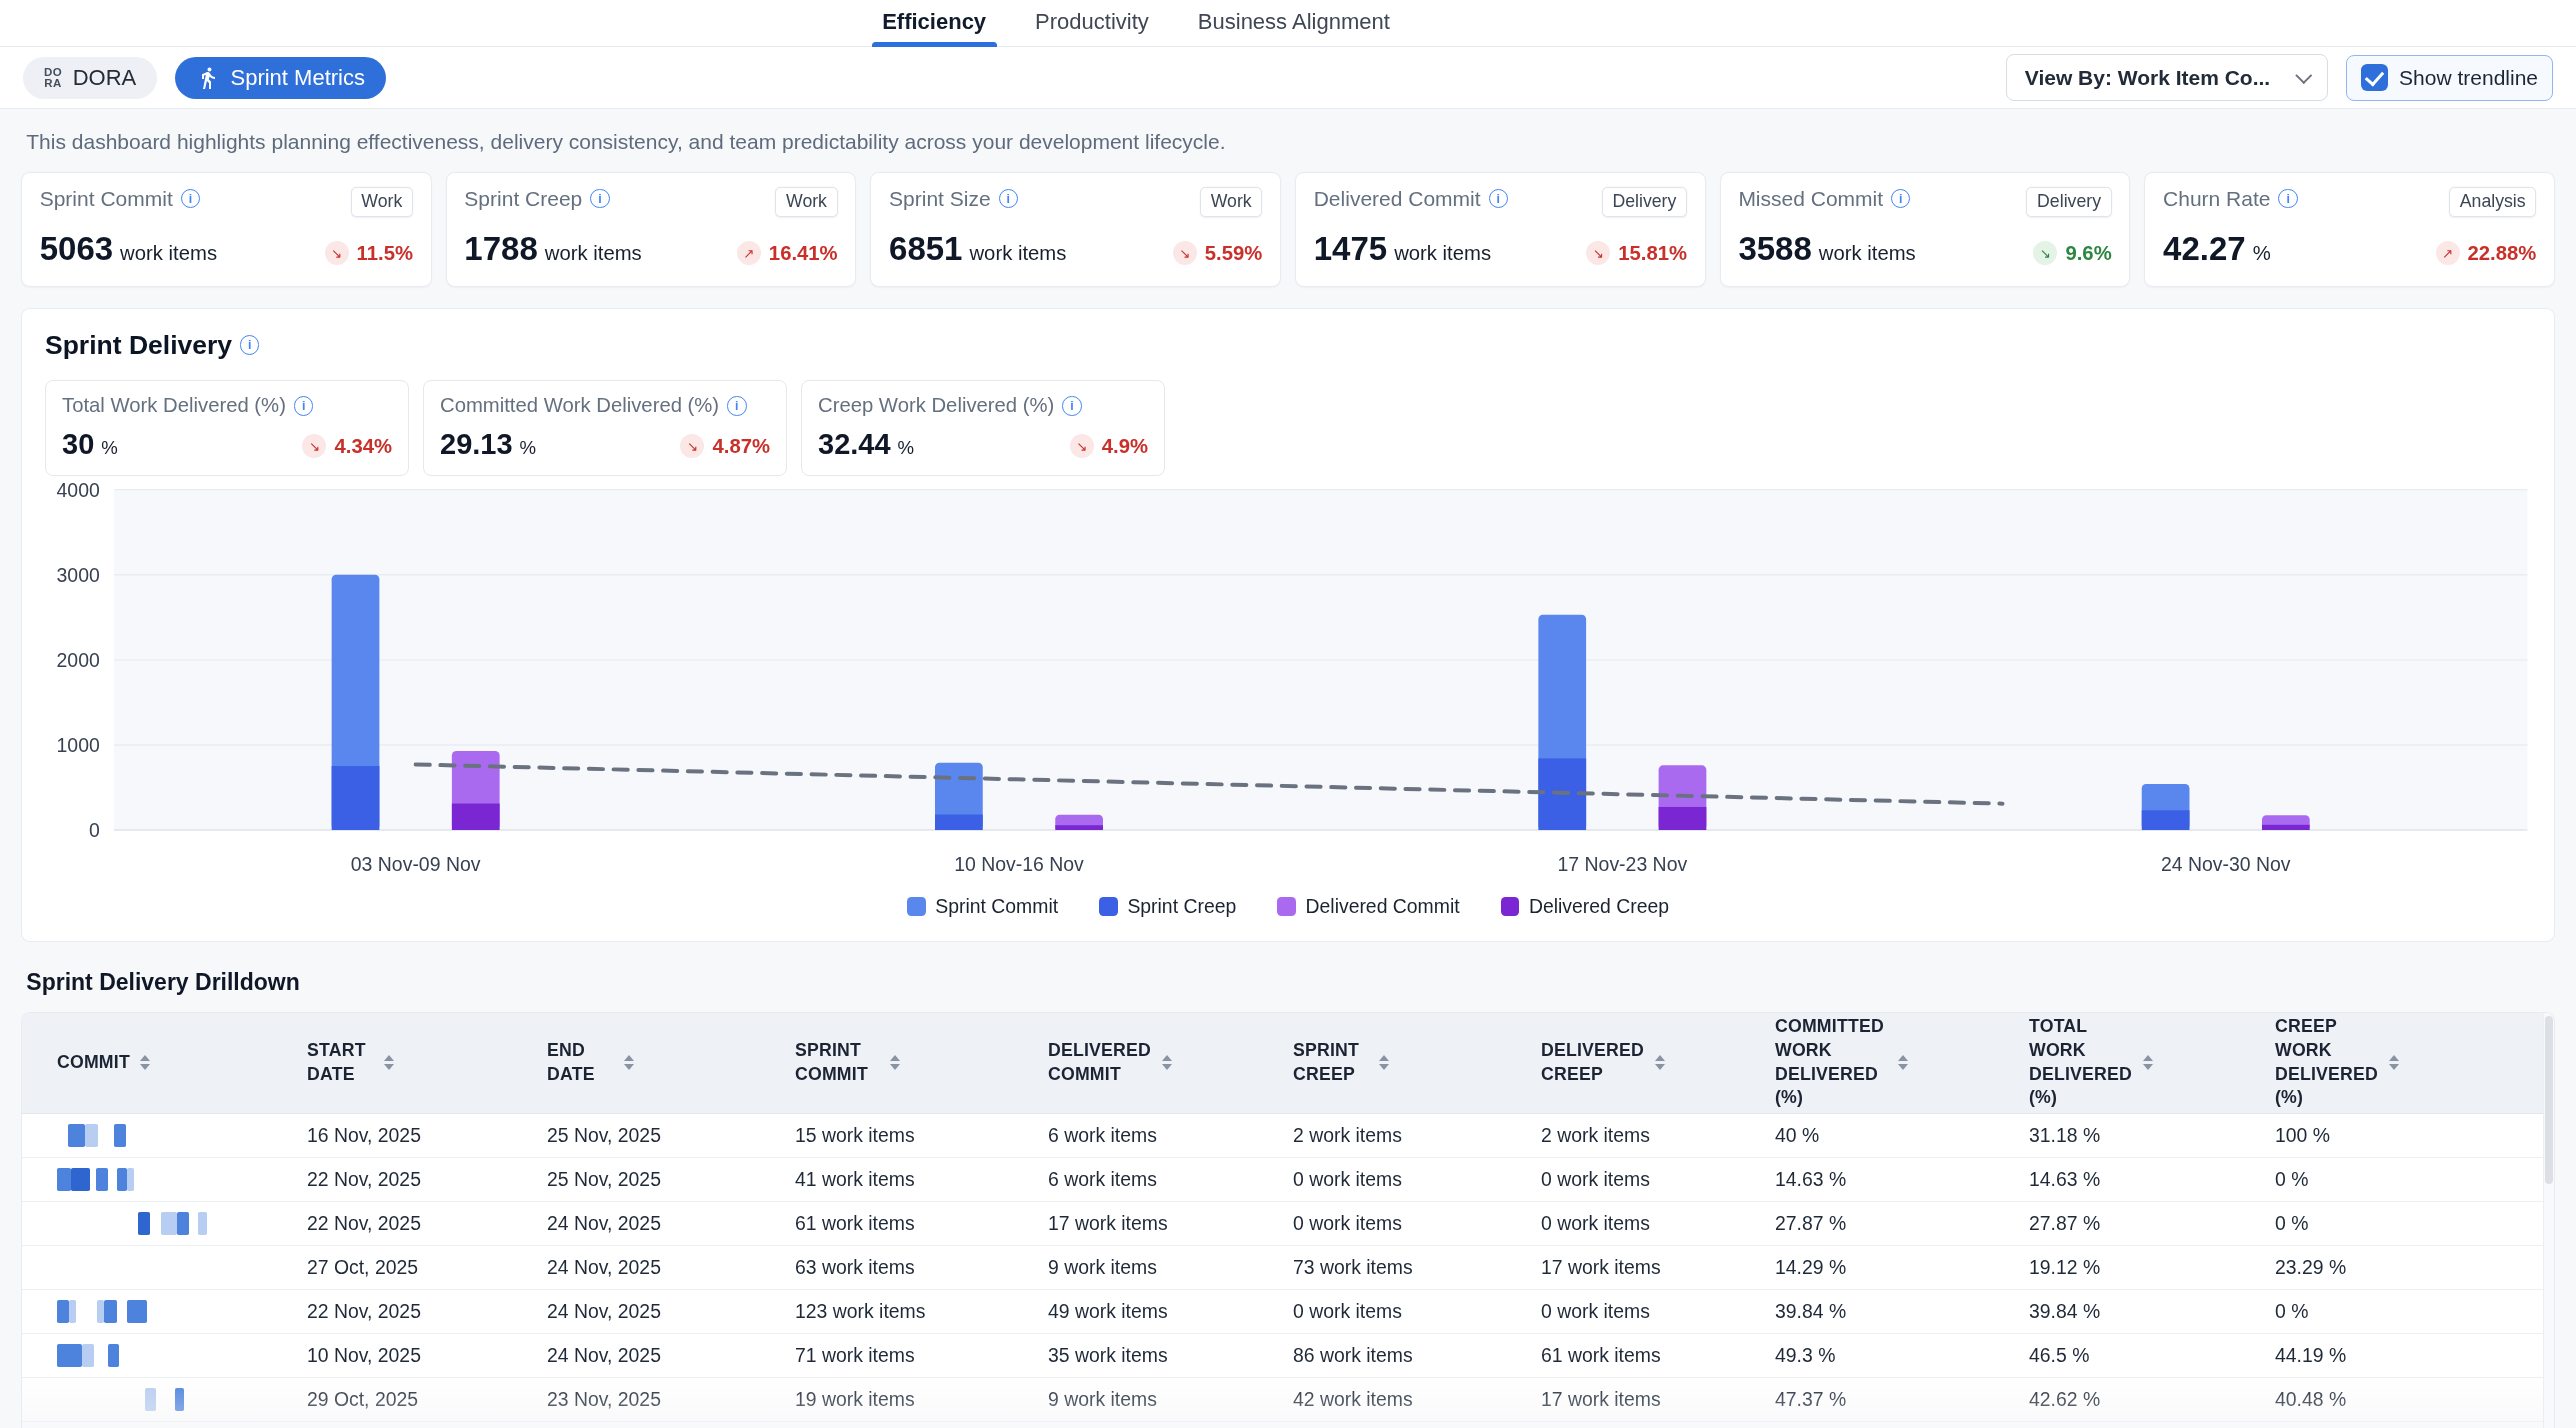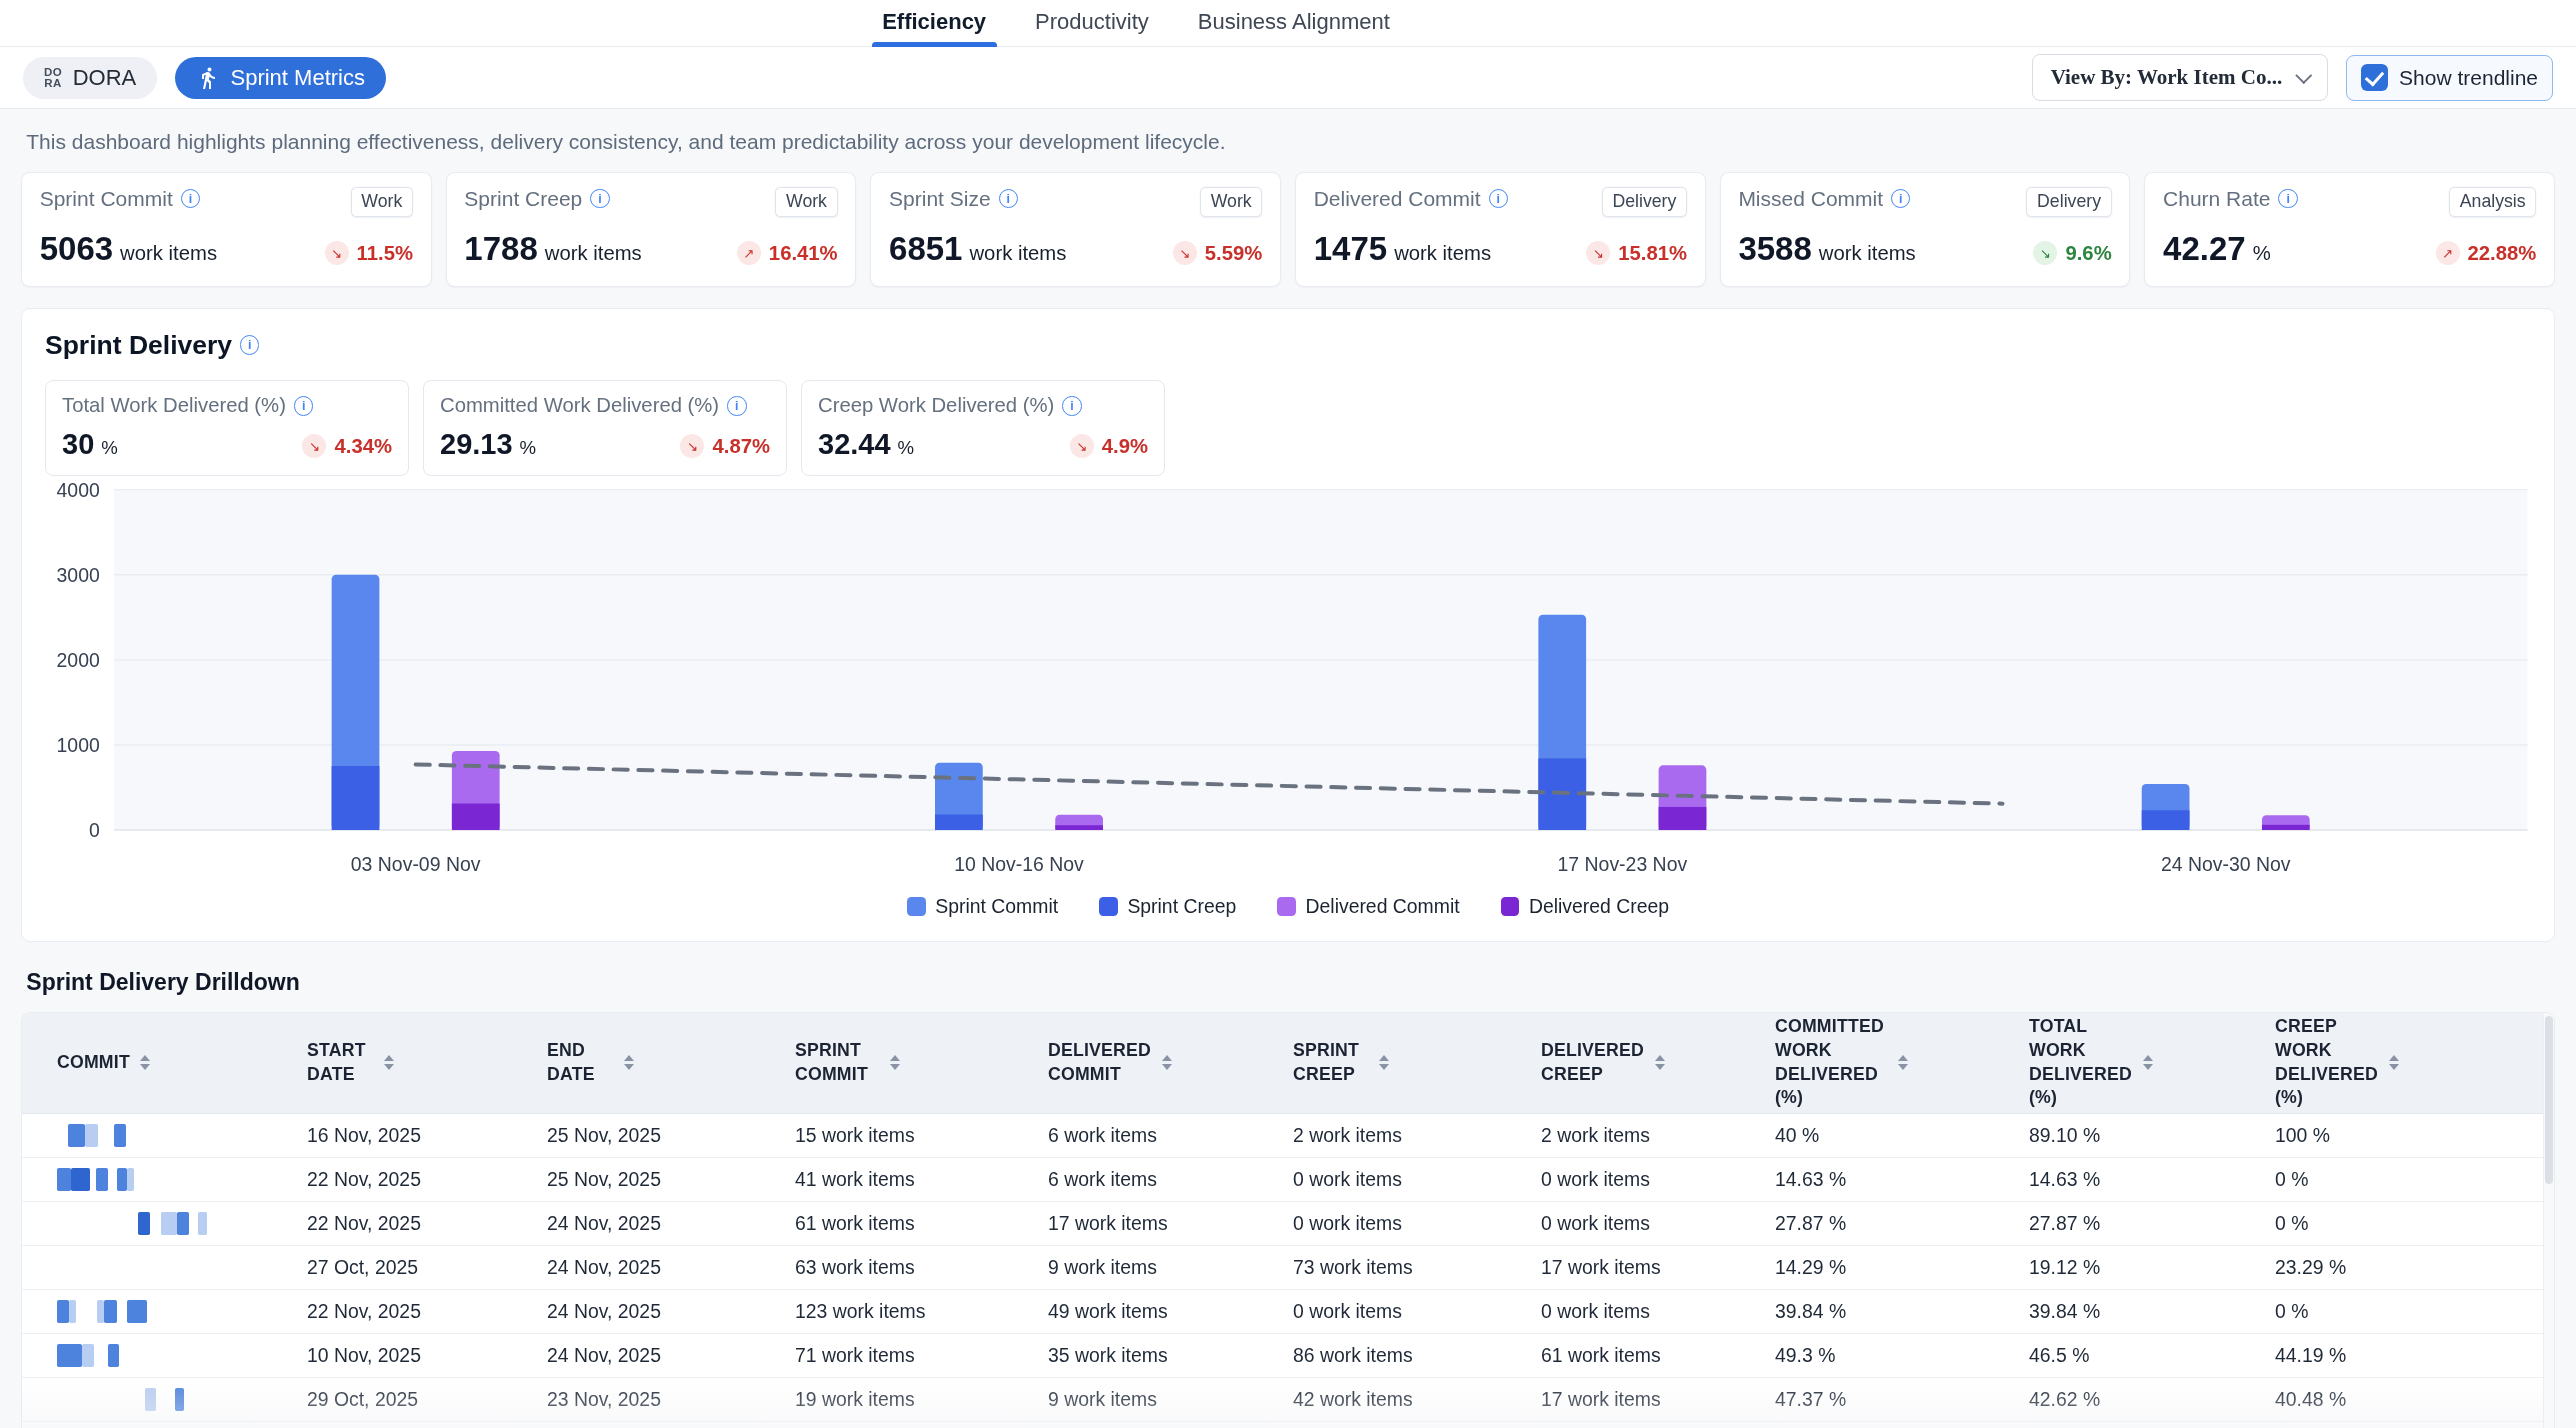--- a/index.html
+++ b/index.html
@@ -19,22 +19,22 @@
   .toolbar { height:62px; background:#fff; border-bottom:0.9px solid #e7eaee;
              display:flex; align-items:center; justify-content:space-between; padding:0 23px; }
   .toolbar-left, .toolbar-right { display:flex; align-items:center; gap:17.7px; }
   .pill { height:42px; border-radius:883px; display:inline-flex; align-items:center; gap:10.6px;
           padding:0 21px; font-size:22px; border:none; cursor:pointer; font-family:inherit; }
   .pill.dora { background:#eef0f5; color:#242c38; }
   .dora-glyph { display:flex; flex-direction:column; font-size:11.5px; font-weight:800;
                 line-height:.92; color:#454e5c; letter-spacing:0.4px; }
   .pill.primary { background:#2f6fd9; color:#fff; }
   .viewby { height:47px; border:0.9px solid #d8dce3; border-radius:8px; background:#fff;
-            display:flex; align-items:center; gap:16px; padding:0 17.7px; font-size:21px;
-            font-weight:700; color:#222b38; cursor:pointer; font-family:Liberation Serif, serif; }
+            display:flex; align-items:center; gap:28px; padding:0 17.7px; font-size:21px;
+            font-weight:700; color:#222b38; cursor:pointer; font-family:Liberation Sans, sans-serif; }
   .chev { width:11.5px; height:11.5px; border-right:2.2px solid #6b7280; border-bottom:2.2px solid #6b7280;
           transform:rotate(45deg) translate(-1.8px,-1.8px); }
   .trendbox { height:46px; border:1.3px solid #8fb8ef; background:#f6faff; border-radius:8px;
               display:flex; align-items:center; gap:11.5px; padding:0 14px; font-size:21px;
               color:#1d2634; cursor:pointer; }
   .checkbox { width:26.5px; height:26.5px; background:#2f6fd9; border-radius:6.2px; position:relative; }
   .checkbox::after { content:""; position:absolute; left:8px; top:3.5px; width:8px; height:14px;
                      border:solid #fff; border-width:0 3.1px 3.1px 0; transform:rotate(42deg); }
 
   
@@ -443,21 +443,21 @@
             <span class="blk" style="width: 16px;"></span>
             <span class="blk" style="width: 12.4px; background: rgb(77, 131, 221);"></span>
           </div>
           <div>16 Nov, 2025</div>
           <div>25 Nov, 2025</div>
           <div>15 work items</div>
           <div>6 work items</div>
           <div>2 work items</div>
           <div>2 work items</div>
           <div>40 %</div>
-          <div>89.10 %</div>
+          <div>31.18 %</div>
           <div>100 %</div>
         </div>
         <div class="gridrow trow">
           <div class="blocks">
             <span class="blk" style="width: 14px; background: rgb(77, 131, 221);"></span>
             <span class="blk" style="width: 19.4px; background: rgb(47, 101, 206);"></span>
             <span class="blk" style="width: 5.3px;"></span>
             <span class="blk" style="width: 12.4px; background: rgb(77, 131, 221);"></span>
             <span class="blk" style="width: 8.8px;"></span>
             <span class="blk" style="width: 10.6px; background: rgb(77, 131, 221);"></span>

